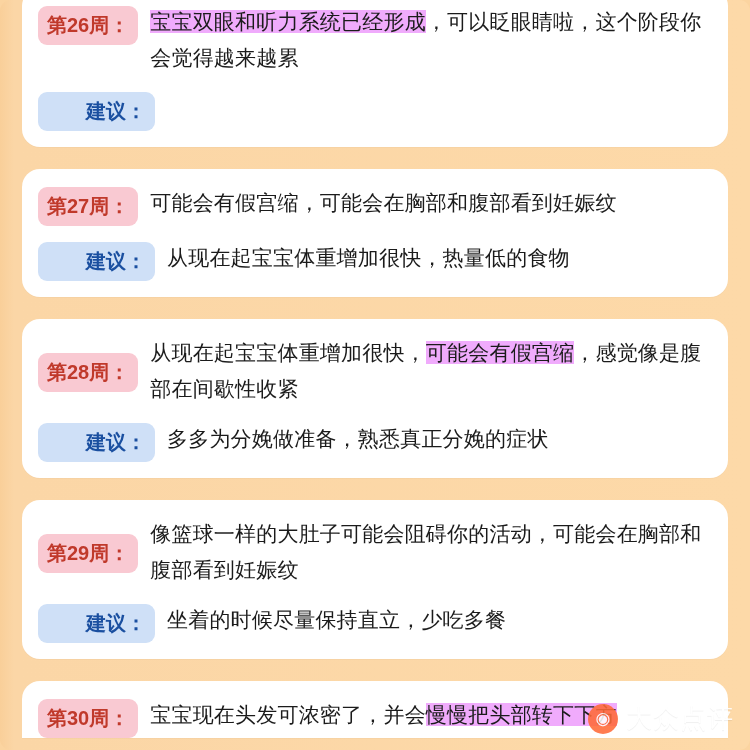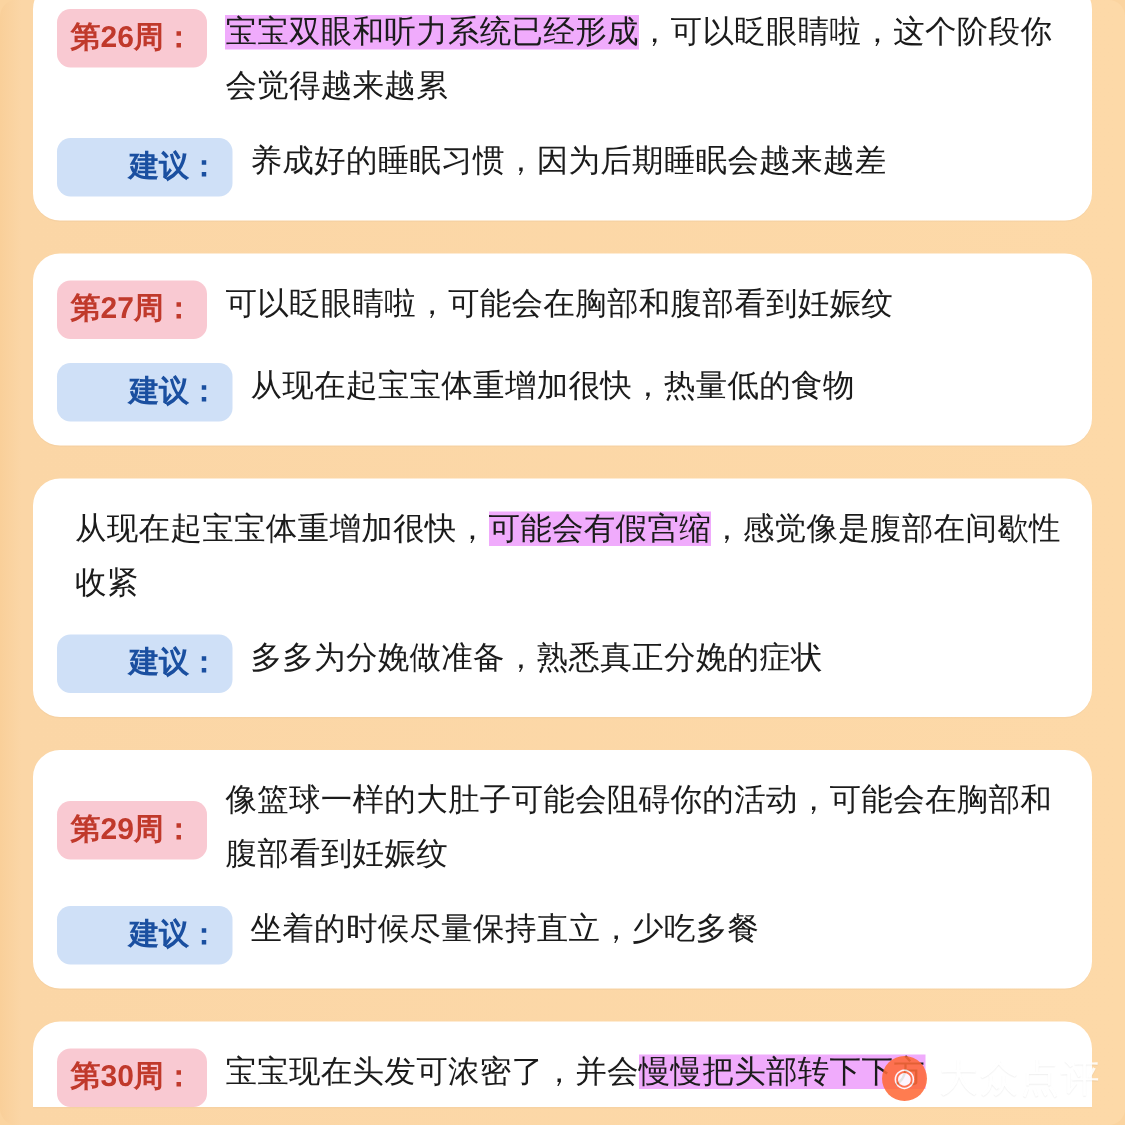--- a/index.html
+++ b/index.html
@@ -116,37 +116,37 @@
 
 <div class="page">
 
   <div class="card card-26">
     <div class="row">
       <div class="tag tag-week">第26周：</div>
       <div class="text"><span></span><span class="hl">宝宝双眼和听力系统已经形成</span><span>，可以眨眼睛啦，这个阶段你会觉得越来越累</span></div>
     </div>
     <div class="row">
       <div class="tag tag-advice tag-align">建议：</div>
-      <div class="text">养成好的睡眠习惯，因为后期睡眠会越来越差</div>
     </div>
   </div>
 
   <div class="card">
     <div class="row">
       <div class="tag tag-week tag-align">第27周：</div>
-      <div class="text"><span>可以眨眼睛啦，可能会在胸部和腹部看到妊娠纹</span><span class="hl"></span><span></span></div>
+      <div class="text"><span>可能会有假宫缩，可能会在胸部和腹部看到妊娠纹</span><span class="hl"></span><span></span></div>
     </div>
     <div class="row">
       <div class="tag tag-advice tag-align">建议：</div>
       <div class="text">从现在起宝宝体重增加很快，热量低的食物</div>
     </div>
   </div>
 
   <div class="card">
     <div class="row">
+      <div class="tag tag-week tag-align">第28周：</div>
       <div class="text"><span>从现在起宝宝体重增加很快，</span><span class="hl">可能会有假宫缩</span><span>，感觉像是腹部在间歇性收紧</span></div>
     </div>
     <div class="row">
       <div class="tag tag-advice tag-align">建议：</div>
       <div class="text">多多为分娩做准备，熟悉真正分娩的症状</div>
     </div>
   </div>
 
   <div class="card">
     <div class="row">

